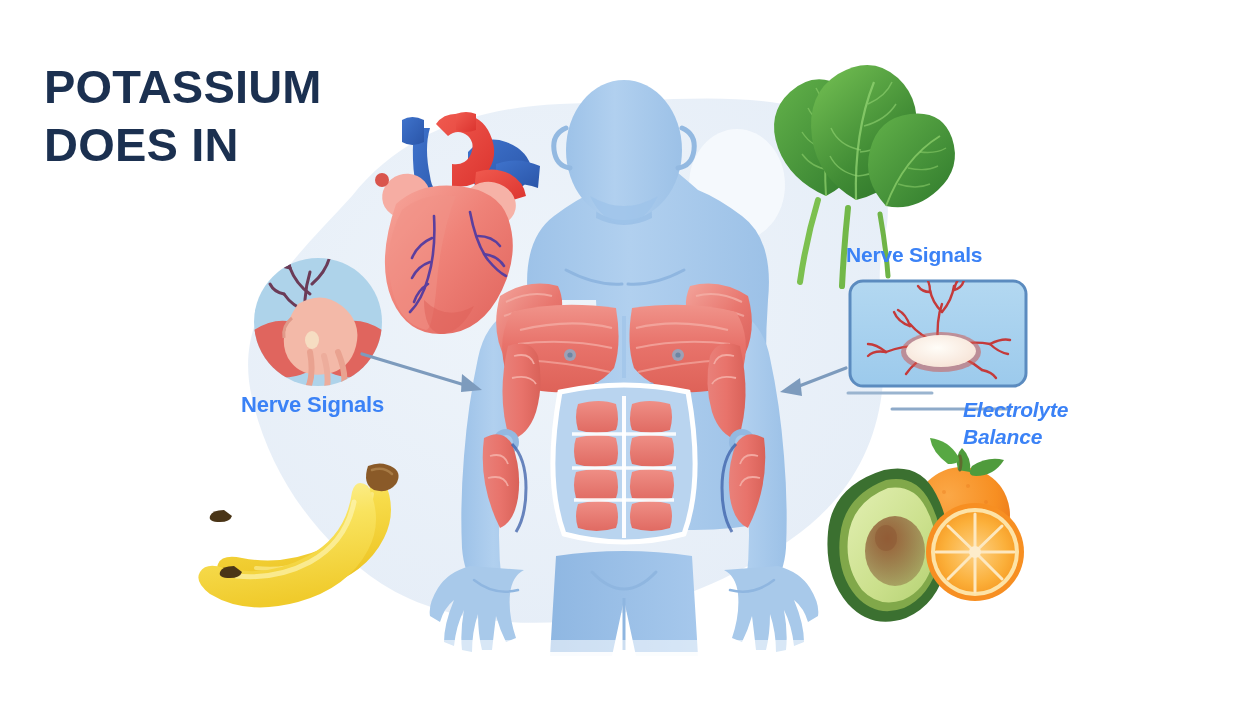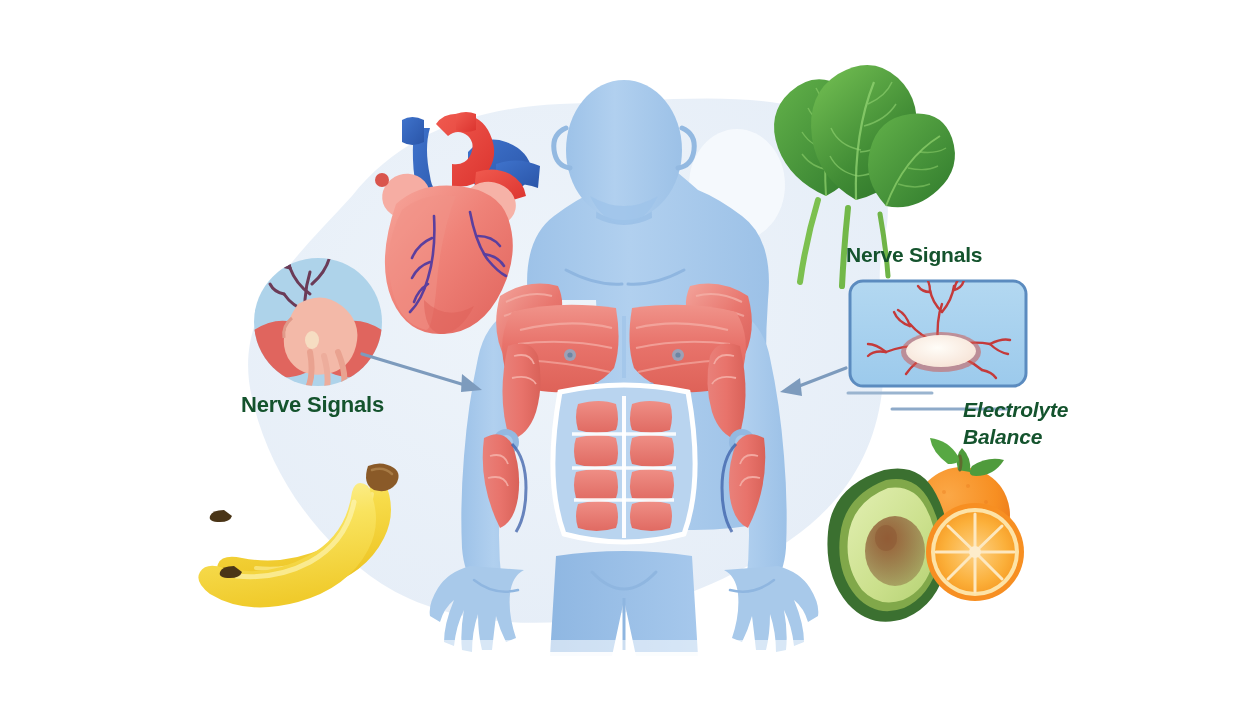--- a/index.html
+++ b/index.html
@@ -8,21 +8,21 @@
     font-family:"Liberation Sans","DejaVu Sans",sans-serif;
     background:#ffffff;
   }
   #stage{position:absolute;inset:0;width:1248px;height:702px;background:#ffffff;}
   #stage svg{position:absolute;top:0;left:0;}
 
   .label{
     position:absolute;
     font-family:"Liberation Sans","DejaVu Sans",sans-serif;
     font-weight:bold;
-    color:#14532d;
+    color:#3b82f6;
     white-space:pre;
     letter-spacing:-0.2px;
   }
   #title{
     left:44px;top:58px;
     font-size:47px;
     line-height:58px;
     color:#1b3050;
     letter-spacing:0.2px;
   }
@@ -512,20 +512,21 @@
     </g>
 
     <g>
       <line x1="848" y1="393" x2="932" y2="393" stroke="#9ab4cf" stroke-width="3" stroke-linecap="round"></line>
       <line x1="892" y1="409" x2="1010" y2="409" stroke="#8eaac9" stroke-width="3" stroke-linecap="round"></line>
     </g>
 
   </g>
 </svg>
 
+<div id="title" class="label"><span>POTASSIUM</span><br><span>DOES IN</span></div>
 
 <div id="nerve-left-label" class="label">Nerve Signals</div>
 
 <div id="nerve-right-label" class="label">Nerve Signals</div>
 
 <div id="electrolyte-label" class="label"><span>Electrolyte</span><br><span>Balance</span></div>
 
 </div>
 
 </body></html>

